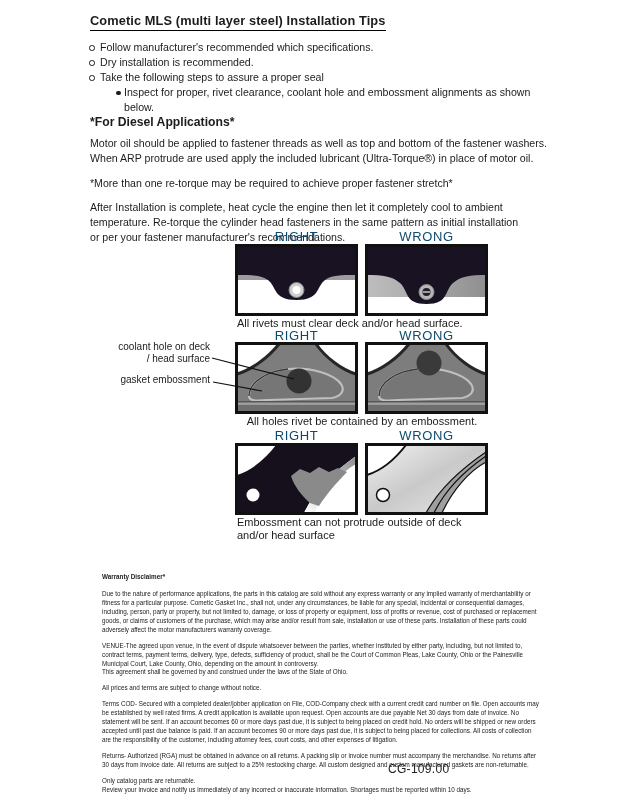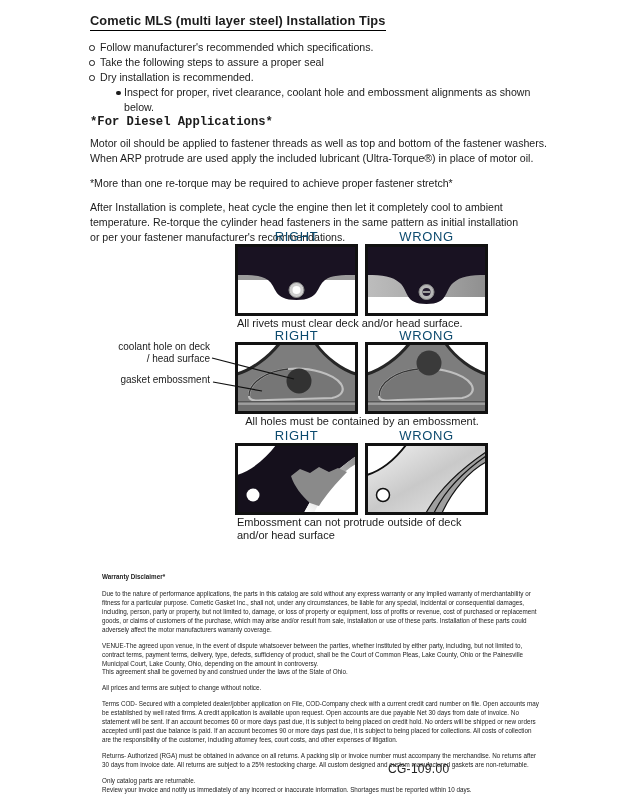--- a/index.html
+++ b/index.html
@@ -23,21 +23,21 @@
     content:""; position:absolute; left:1px; top:5px;
     width:3.5px; height:3.5px; border:1px solid #1c1c1c; border-radius:50%;
   }
   .subbullet { position:relative; padding-left:36px; white-space:pre-line; }
   .subbullet::before {
     content:""; position:absolute; left:28px; top:5.5px;
     width:4.5px; height:4.5px; background:#1c1c1c; border-radius:50%;
   }
 
   .diesel { left:90px; top:115px; width:475px; font-size:10.6px; line-height:15.2px; }
-  .diesel-heading { font-size:12.2px; font-weight:bold; margin:0 0 6px 0;font-family:Liberation Mono, monospace; }
+  .diesel-heading { font-size:12.2px; font-weight:bold; margin:0 0 6px 0; }
   .diesel p { margin:0 0 9px 0; white-space:pre-line; }
 
   .dg-label { width:123px; text-align:center; font-size:13px; letter-spacing:0.6px; color:#0c4a6e; }
   .dg-box { width:123px; height:72px; }
   .dg-box svg { display:block; }
   .dg-caption { font-size:11px; white-space:pre-line; line-height:12.5px; }
   .dg-caption.centered { text-align:center; }
 
   .callout { font-size:10px; line-height:11.5px; text-align:right; width:95px; color:#1c1c1c; }
 
@@ -51,22 +51,22 @@
 
   .pointer-overlay { left:0; top:0; pointer-events:none; }
 </style>
 </head>
 <body>
 
 <div class="abs page-title">Cometic MLS (multi layer steel) Installation Tips</div>
 
 <div class="abs bullets">
   <div class="bullet">Follow manufacturer's recommended which specifications.</div>
+  <div class="bullet">Dry installation is recommended.</div>
   <div class="bullet">Take the following steps to assure a proper seal</div>
-  <div class="bullet">Dry installation is recommended.</div>
   <div class="subbullet">Inspect for proper, rivet clearance, coolant hole and embossment alignments as shown below.</div>
 </div>
 
 <div class="abs diesel">
   <div class="diesel-heading">*For Diesel Applications*</div>
   <p>Motor oil should be applied to fastener threads as well as top and bottom of the fastener washers.
 When ARP protrude are used apply the included lubricant (Ultra-Torque®) in place of motor oil.</p>
   <p>*More than one re-torque may be required to achieve proper fastener stretch*</p>
   <p>After Installation is complete, heat cycle the engine then let it completely cool to ambient
 temperature. Re-torque the cylinder head fasteners in the same pattern as initial installation
@@ -138,21 +138,21 @@
     <path d="M81,2 C91,16 107,28 121,32" fill="none" stroke="#262626" stroke-width="3"></path>
     <path d="M14,54 C14,41 31,29 53,27 C76,25 99,32 106,42 C110,48 107,54 97,56 L33,58 C21,59 14,59 14,54 Z" fill="#767676" stroke="#bfbfbf" stroke-width="2.2"></path>
     <path d="M14,54 C14,41 31,29 53,27" fill="none" stroke="#383838" stroke-width="1.4"></path>
     <circle cx="64" cy="21" r="12.5" fill="#3a3a3a"></circle>
     <line x1="2" y1="59.5" x2="121" y2="59.5" stroke="#565656" stroke-width="1"></line>
     <rect x="2" y="62" width="119" height="8" fill="#6e6e6e"></rect>
     <line x1="2" y1="62" x2="121" y2="62" stroke="#aaaaaa" stroke-width="1.4"></line>
     <rect x="1.5" y="1.5" width="120" height="69" fill="none" stroke="#111" stroke-width="3"></rect>
   </svg>
 </div>
-<div class="abs dg-caption centered" style="left:187px; top:415px; width:350px;">All holes must be contained by an embossment.</div>
+<div class="abs dg-caption centered" style="left:187px; top:415px; width:350px;">All holes rivet be contained by an embossment.</div>
 
 <div class="abs dg-label" style="left:235px; top:428px;">RIGHT</div>
 <div class="abs dg-label" style="left:365px; top:428px;">WRONG</div>
 
 <div class="abs dg-box" style="left:235px; top:443px;">
   <svg width="123" height="72" viewBox="0 0 123 72">
     <defs>
       <linearGradient id="g3a" x1="0" y1="1" x2="1" y2="0">
         <stop offset="0" stop-color="#ffffff"></stop>
           <stop offset="1" stop-color="#8f8f8f"></stop>

